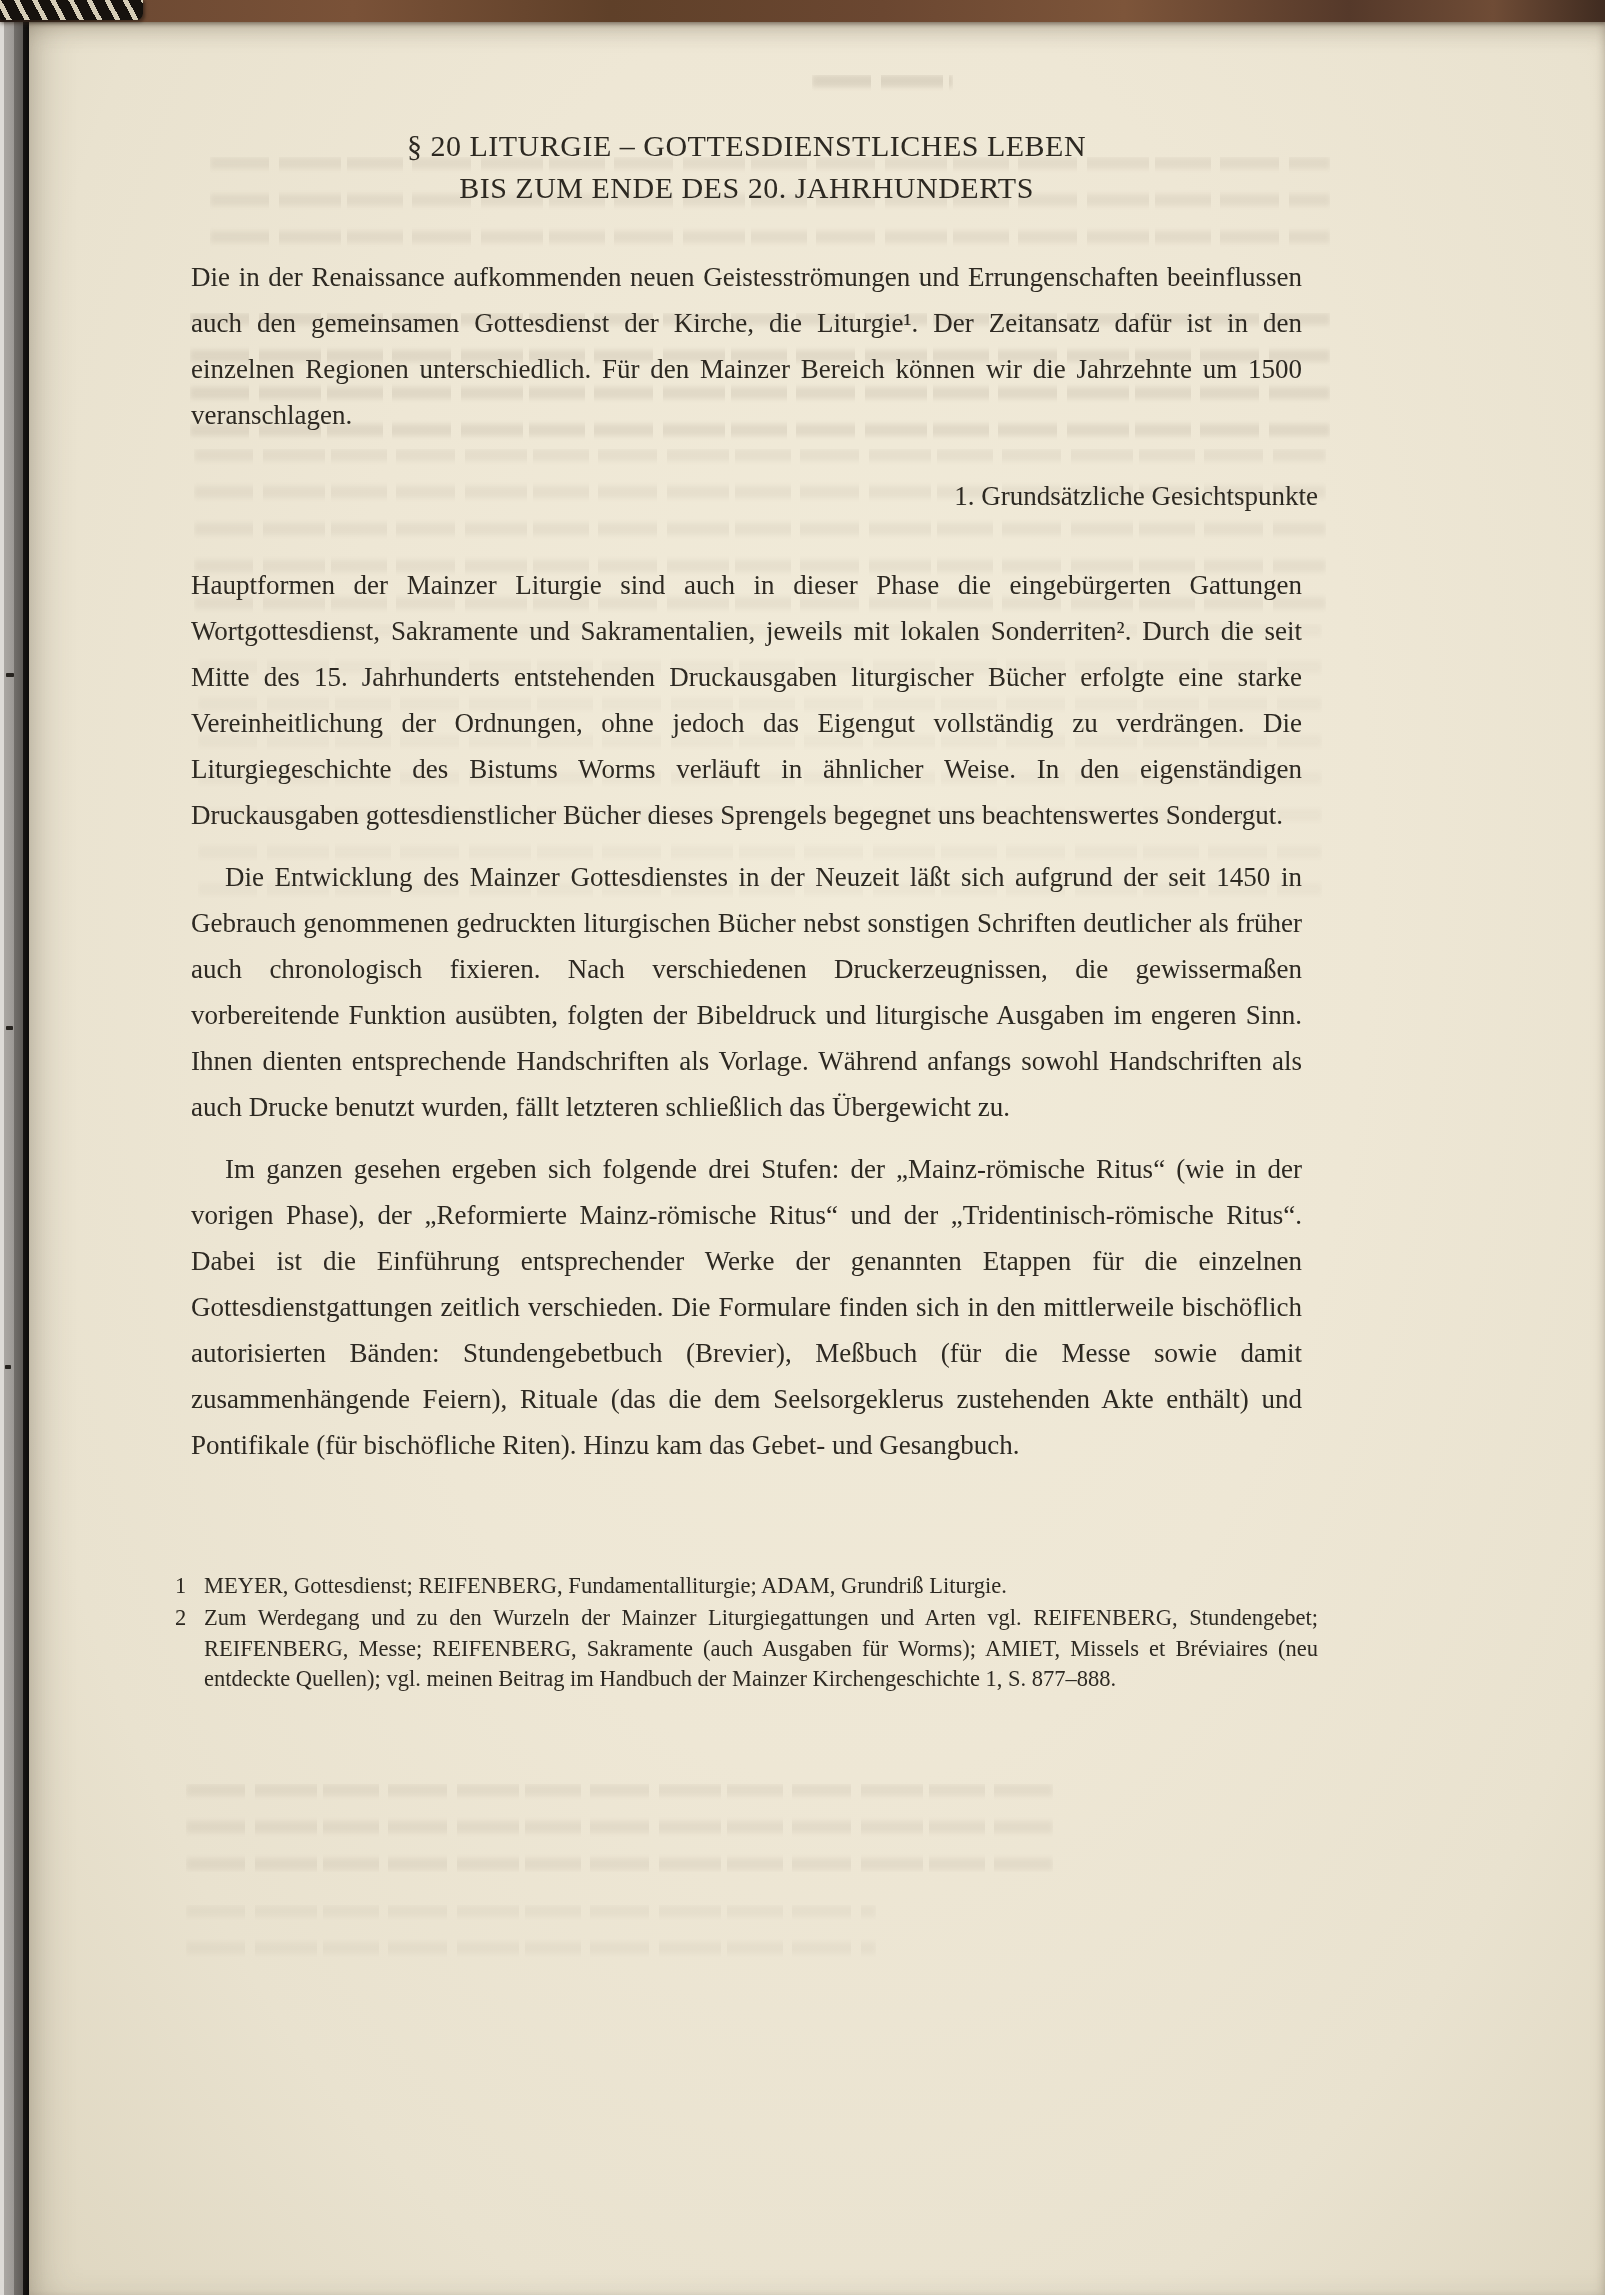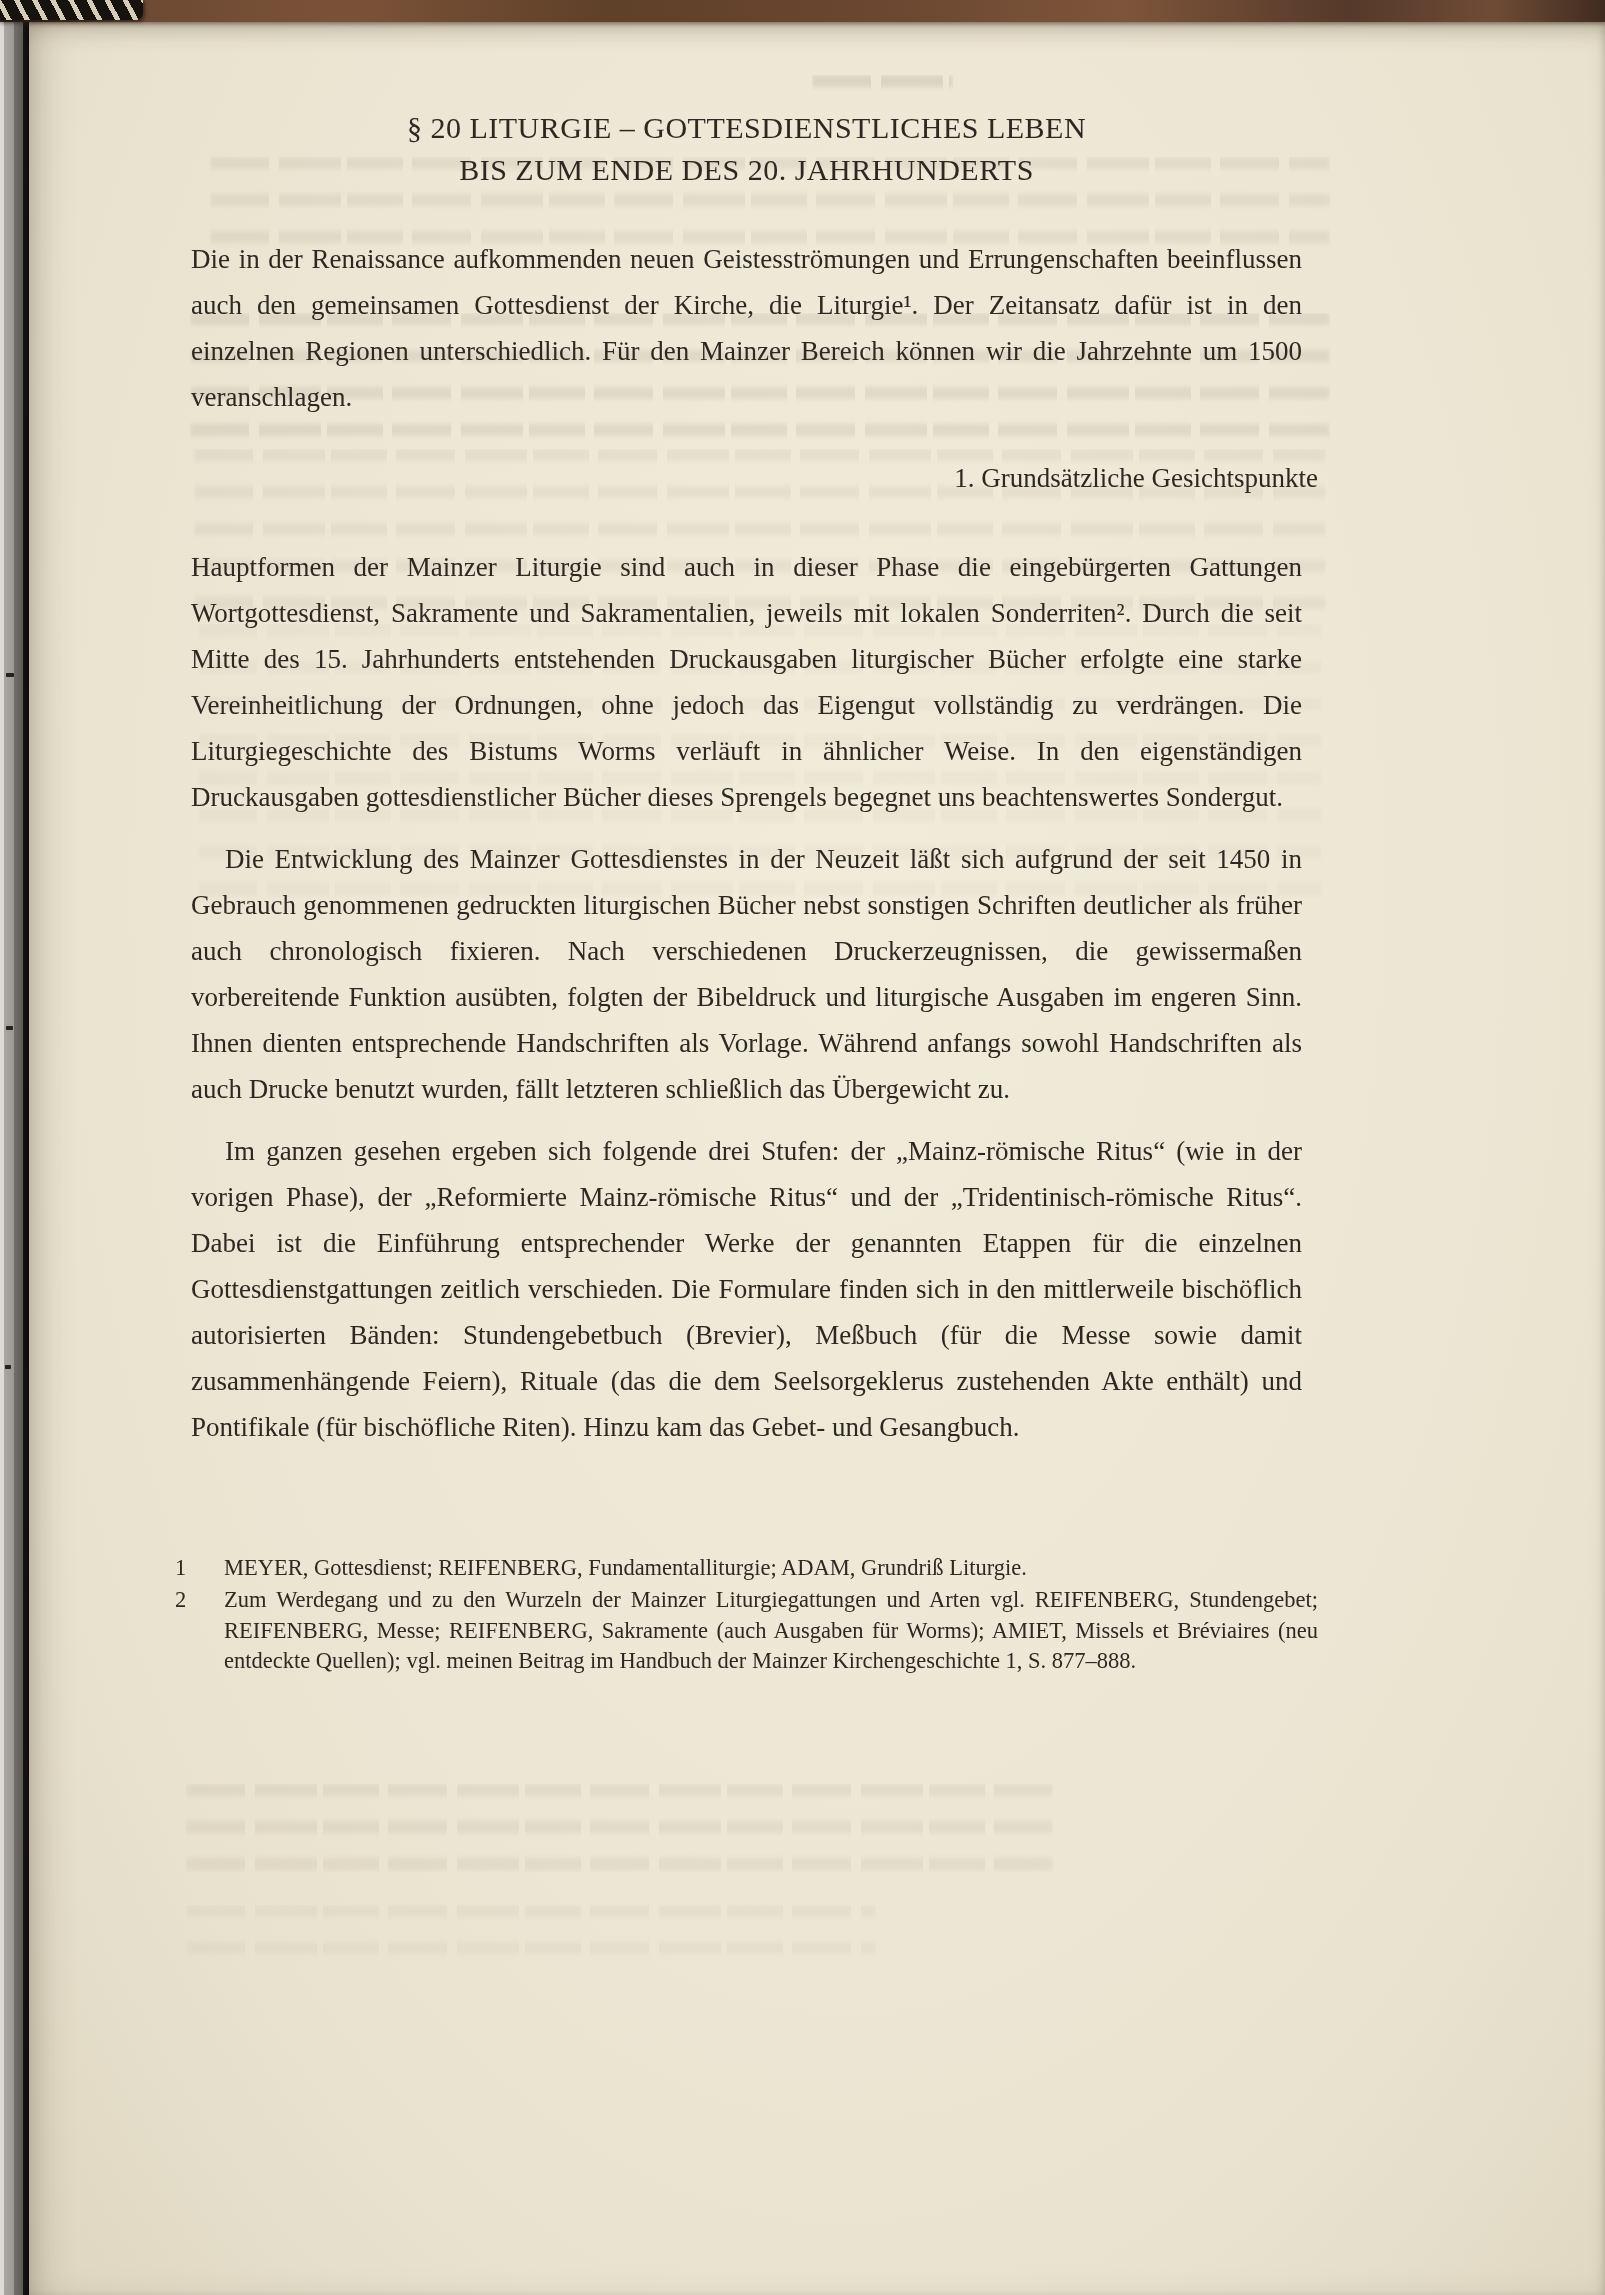--- a/index.html
+++ b/index.html
@@ -82,21 +82,21 @@
   .g-header { top: 53px;  left: 783px;  width: 141px;  height: 27px;  opacity: 0.22; }
   .g-a      { top: 135px; left: 181px;  width: 1120px; height: 90px; opacity: 0.13; }
   .g-b      { top: 291px; left: 161px;  width: 1140px; height: 135px; opacity: 0.17; }
   .g-c      { top: 427px; left: 165px;  width: 1132px; height: 173px; opacity: 0.11; }
   .g-d      { top: 602px; left: 169px;  width: 1124px; height: 289px; opacity: 0.06; }
   .g-fn     { top: 1762px; left: 157px; width: 867px; height: 88px; opacity: 0.12; }
   .g-fn2    { top: 1883px; left: 157px; width: 690px;  height: 56px;  opacity: 0.08; }
   
   .text-block {
     position: absolute;
-    top: 85px;
+    top: 103px;
     left: 146px;   
     width: 1143px;
     color: #2d2922;
   }
   .title {
     font-size: 30px;
     line-height: 42px;
     text-align: center;
     letter-spacing: 0.5px;
     margin-bottom: 45px;
@@ -125,21 +125,20 @@
     align-items: flex-start;
   }
   .fn + .fn { margin-top: 1.6px; }
   .fn-num {
     flex: 0 0 29px;
   }
   .fn-text {
     flex: 1;
     text-align: justify;
     hyphens: auto;
-    margin-left: 20px;
   }
   
   .speck {
     position: absolute;
     background: #26231f;
     border-radius: 0.8px;
     z-index: 4;
   }
   .speck-1 { left: 6.4px;  top: 673px;  width: 8px; height: 4px; }
   .speck-2 { left: 5.6px;  top: 1026px; width: 7.2px;  height: 4px; }

